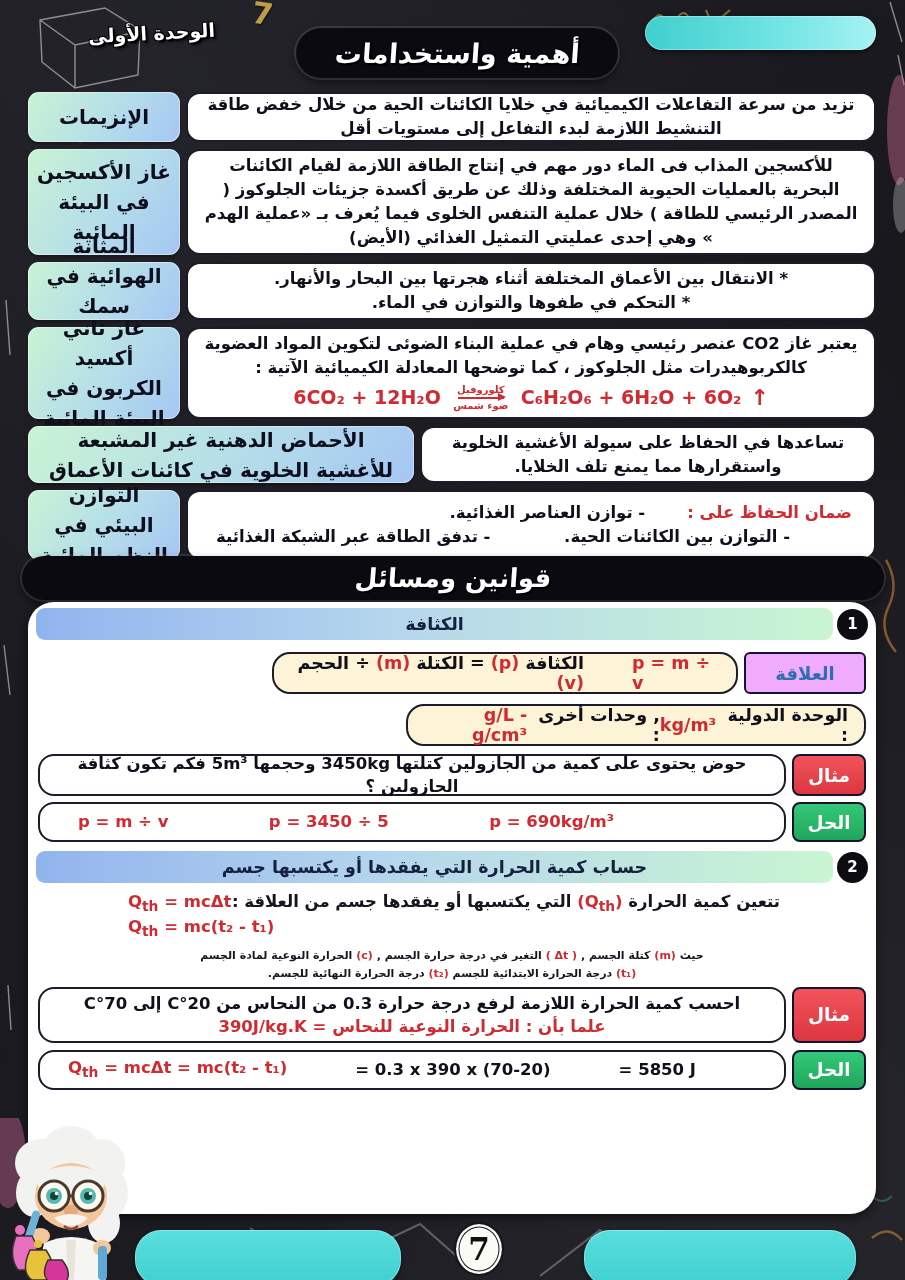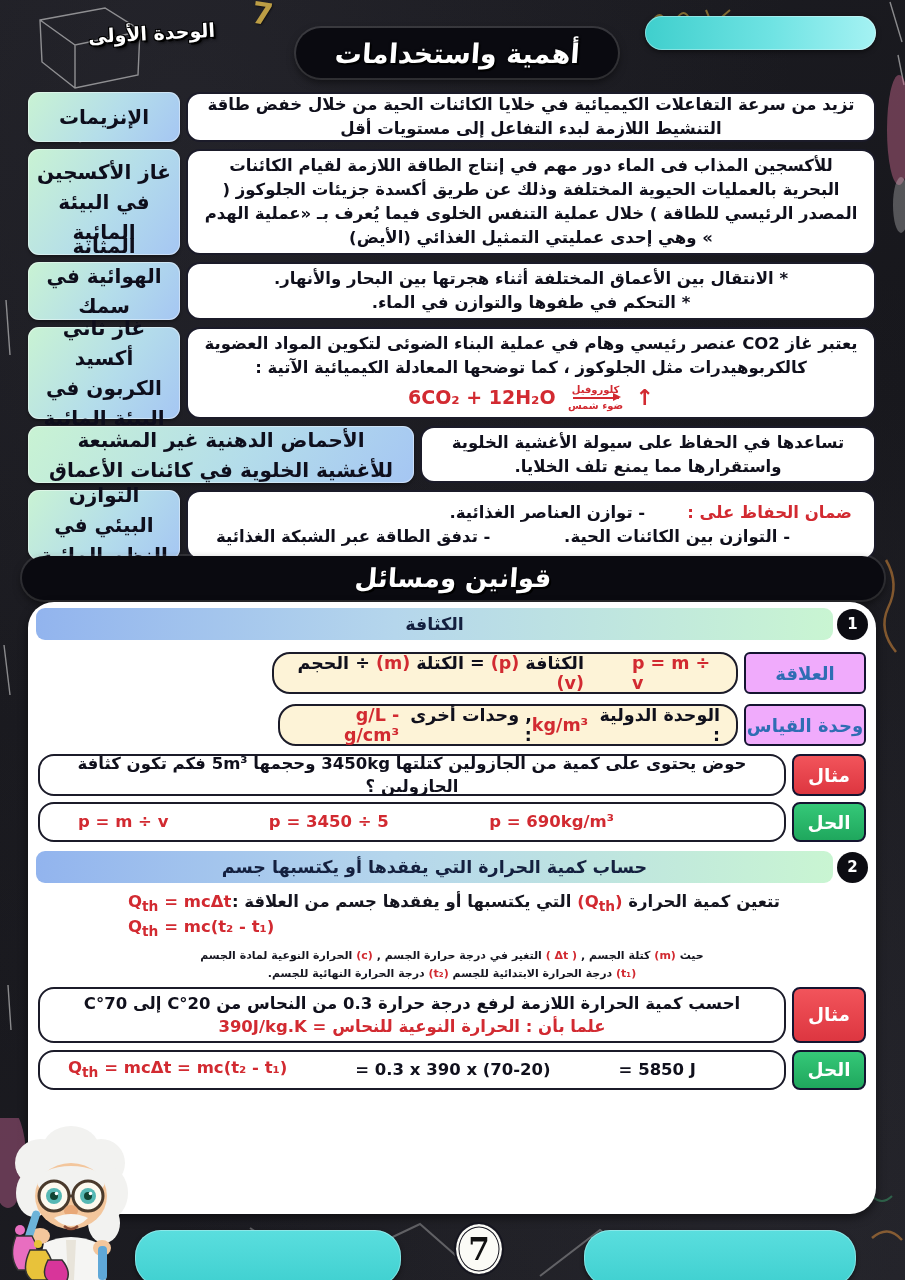--- a/index.html
+++ b/index.html
@@ -238,20 +238,21 @@
   <div class="t-row h92">
     <div class="t-content">
       <div>يعتبر غاز CO2 عنصر رئيسي وهام في عملية البناء الضوئى لتكوين المواد العضوية كالكربوهيدرات مثل الجلوكوز ، كما توضحها المعادلة الكيميائية الآتية :</div>
       <div class="equation">
         <span>6CO₂ + 12H₂O</span>
         <span class="arrow-stack">
           <span class="w">كلوروفيل</span>
           <span class="arrow-line"></span>
           <span class="w">ضوء شمس</span>
         </span>
+        <span>C₆H₂O₆ + 6H₂O + 6O₂</span>
         <span class="upar">↑</span>
       </div>
     </div>
     <div class="t-label">غاز ثاني أكسيد الكربون في البيئة المائية</div>
   </div>
 
   <div class="t-row h57 row5">
     <div class="t-content">
       <div>تساعدها في الحفاظ على سيولة الأغشية الخلوية واستقرارها مما يمنع تلف الخلايا.</div>
     </div>
@@ -286,21 +287,20 @@
 
   <div class="law-row rel-row">
     <div class="law-label-box">العلاقة</div>
     <div class="cream-pill rel-pill">
       <span class="rel-latin">p = m ÷ v</span>
       <span>الكثافة <span class="rd">(p)</span> = الكتلة <span class="rd">(m)</span> ÷ الحجم <span class="rd">(v)</span></span>
     </div>
   </div>
 
   <div class="law-row unit-row">
-    <div class="law-label-box">وحدة القياس</div>
     <div class="cream-pill unit-pill">الوحدة الدولية : <span class="rd">kg/m³</span> , وحدات أخرى : <span class="rd">g/L - g/cm³</span></div>
   </div>
 
   <div class="law-row ex-row">
     <div class="tag red">مثال</div>
     <div class="white-box">حوض يحتوى على كمية من الجازولين كتلتها 3450kg وحجمها 5m³ فكم تكون كثافة الجازولين ؟</div>
   </div>
 
   <div class="law-row sol-row">
     <div class="tag green">الحل</div>

